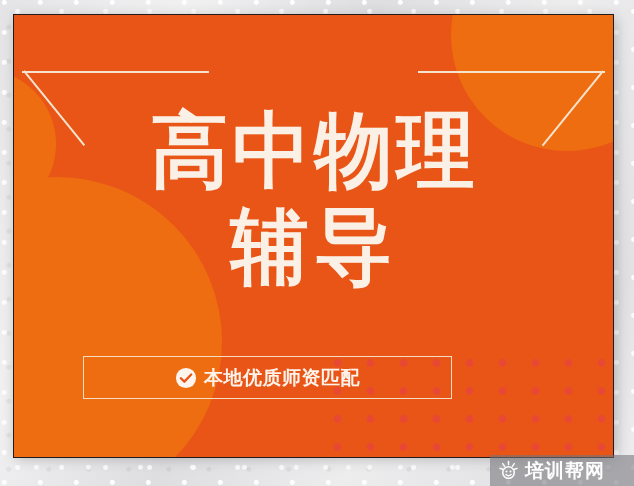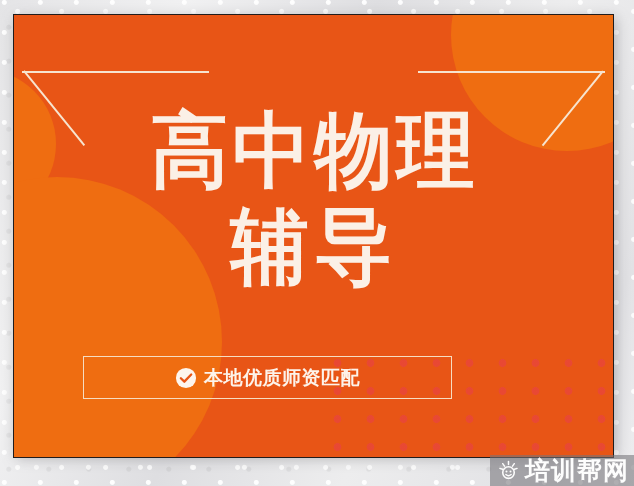--- a/index.html
+++ b/index.html
@@ -179,21 +179,21 @@
     background: rgba(118,116,120,.58);
     display: flex;
     align-items: center;
     gap: 6px;
     padding-left: 8px;
     box-sizing: border-box;
   }
   #watermark-icon { width: 21px; height: 21px; display: block; flex: 0 0 21px; }
   #watermark-text {
     font-family: Liberation Sans, sans-serif;
-    font-size: 25px;
+    font-size: 19px;
     font-weight: 700;
     color: #fdfdfd;
     letter-spacing: 1px;
   }
 </style>
 </head>
 <body>
 
 <div id="page">
 

